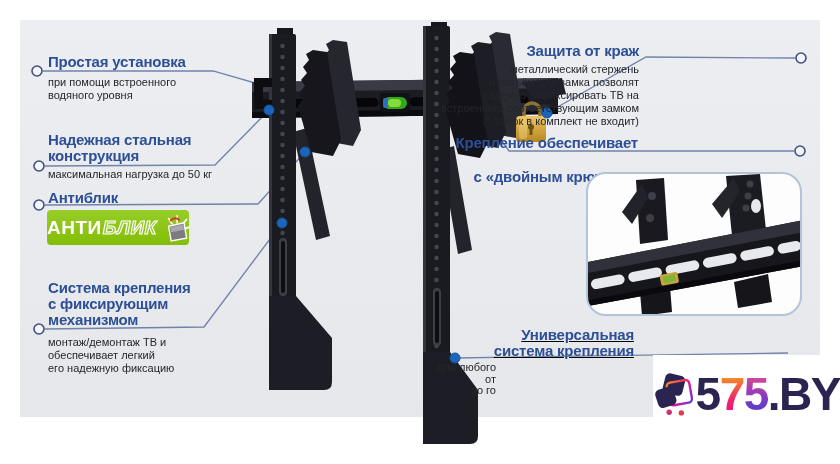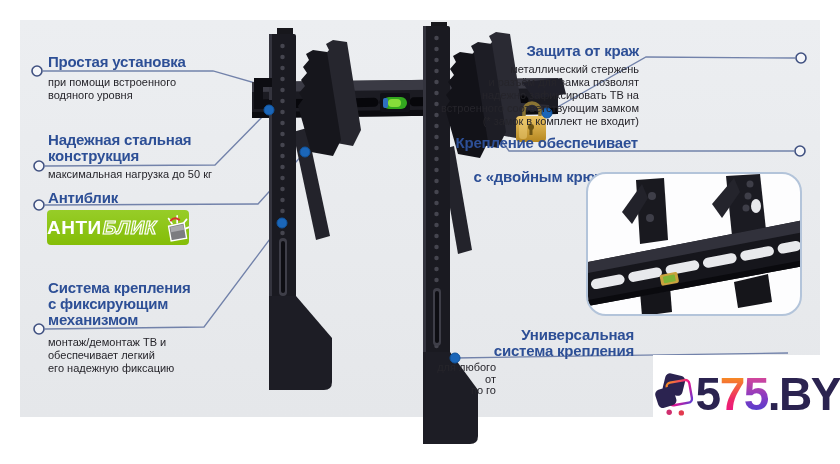--- a/index.html
+++ b/index.html
@@ -232,21 +232,21 @@
       <polygon points="0,88 216,46 216,58 0,99" fill="#31313b"></polygon>
       <polygon points="0,126 216,86 216,92 0,132" fill="#0a0a0e"></polygon>
       <line x1="8" y1="110" x2="208" y2="72" stroke="#e8e9ec" stroke-width="10" stroke-dasharray="24 14" stroke-linecap="round"></line>
       <g transform="rotate(-11 108 90)">
         <rect x="70" y="94" width="18" height="11" rx="2" fill="#caa23e"></rect>
         <rect x="73" y="96" width="12" height="7" rx="1" fill="#7fb437"></rect>
       </g>
     </svg>
   </div>
 
-  <div class="callout ra" style="right:50px; top:327px;">
+  <div class="callout ra" style="right:50px; top:327px;text-decoration:underline;">
     <div class="c-title">Универсальная</div>
     <div class="c-title">система крепления</div>
   </div>
   <div class="callout ra c-sub" style="right:188px; top:362px; line-height:11.5px;">
     <div>для любого</div>
     <div>от</div>
     <div>по го</div>
   </div>
 
   <div class="logo-box">

